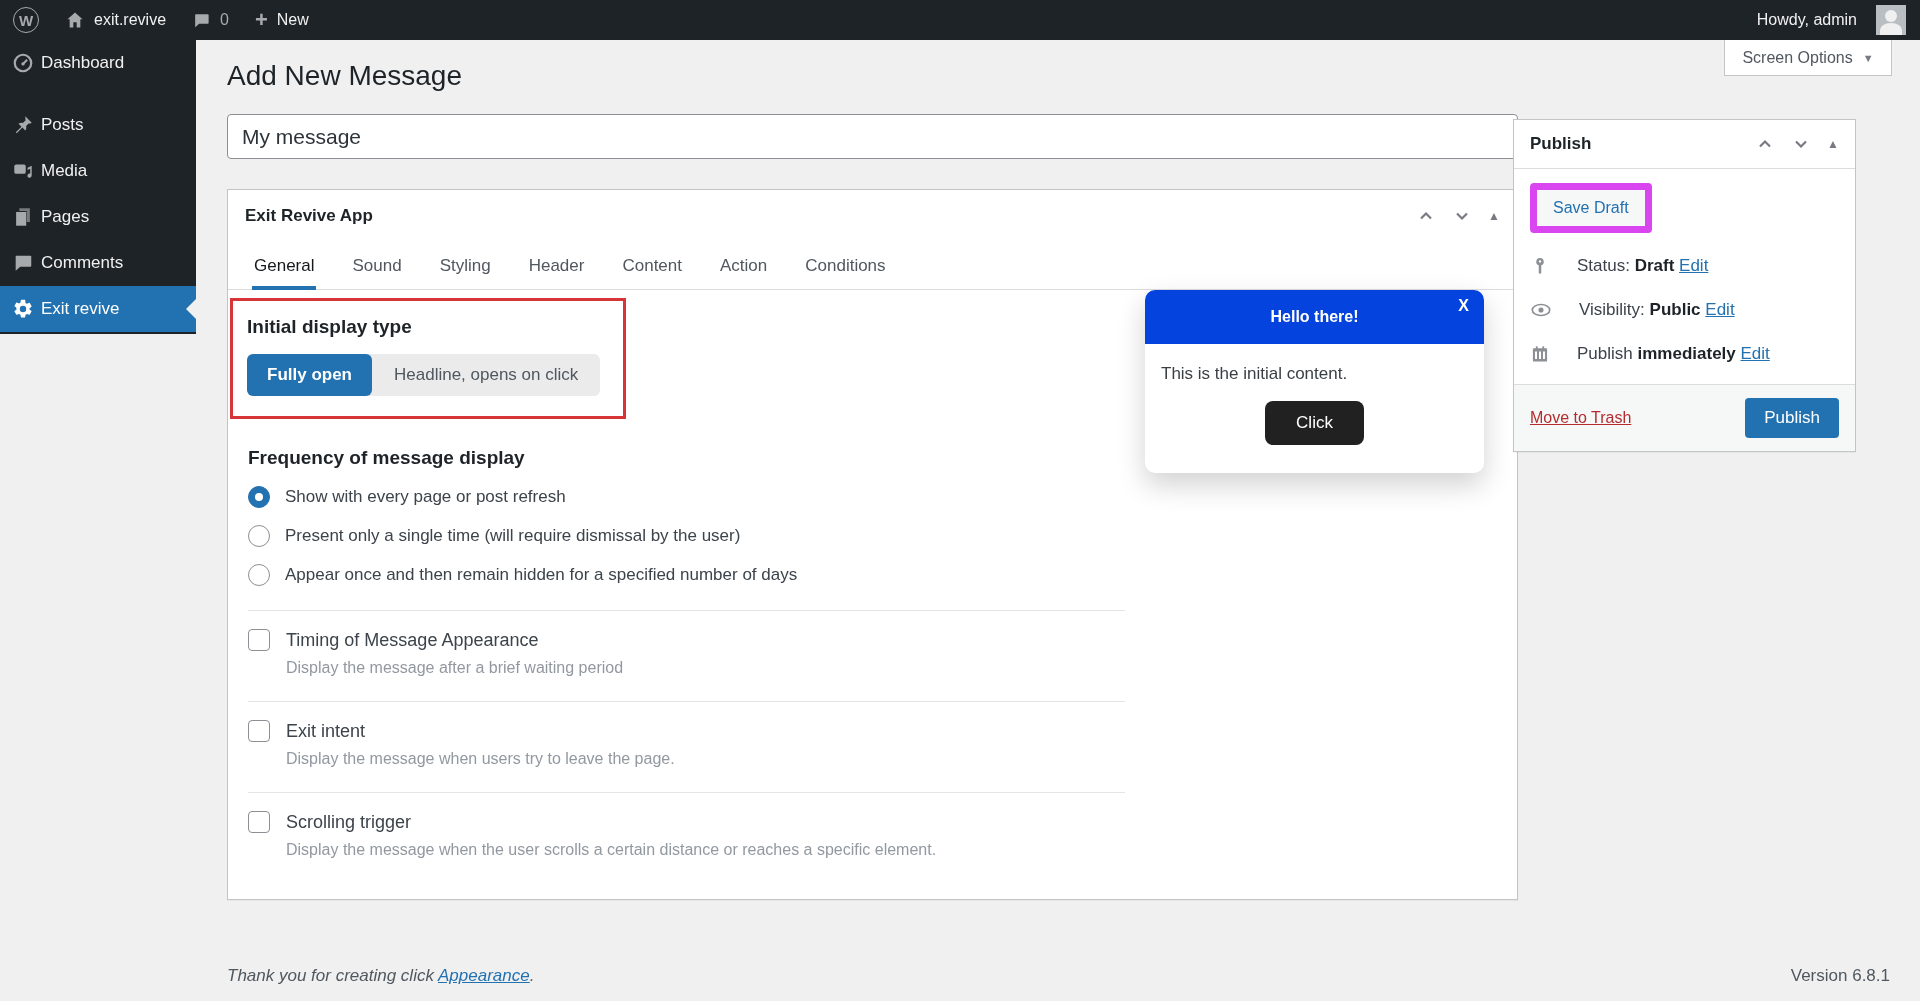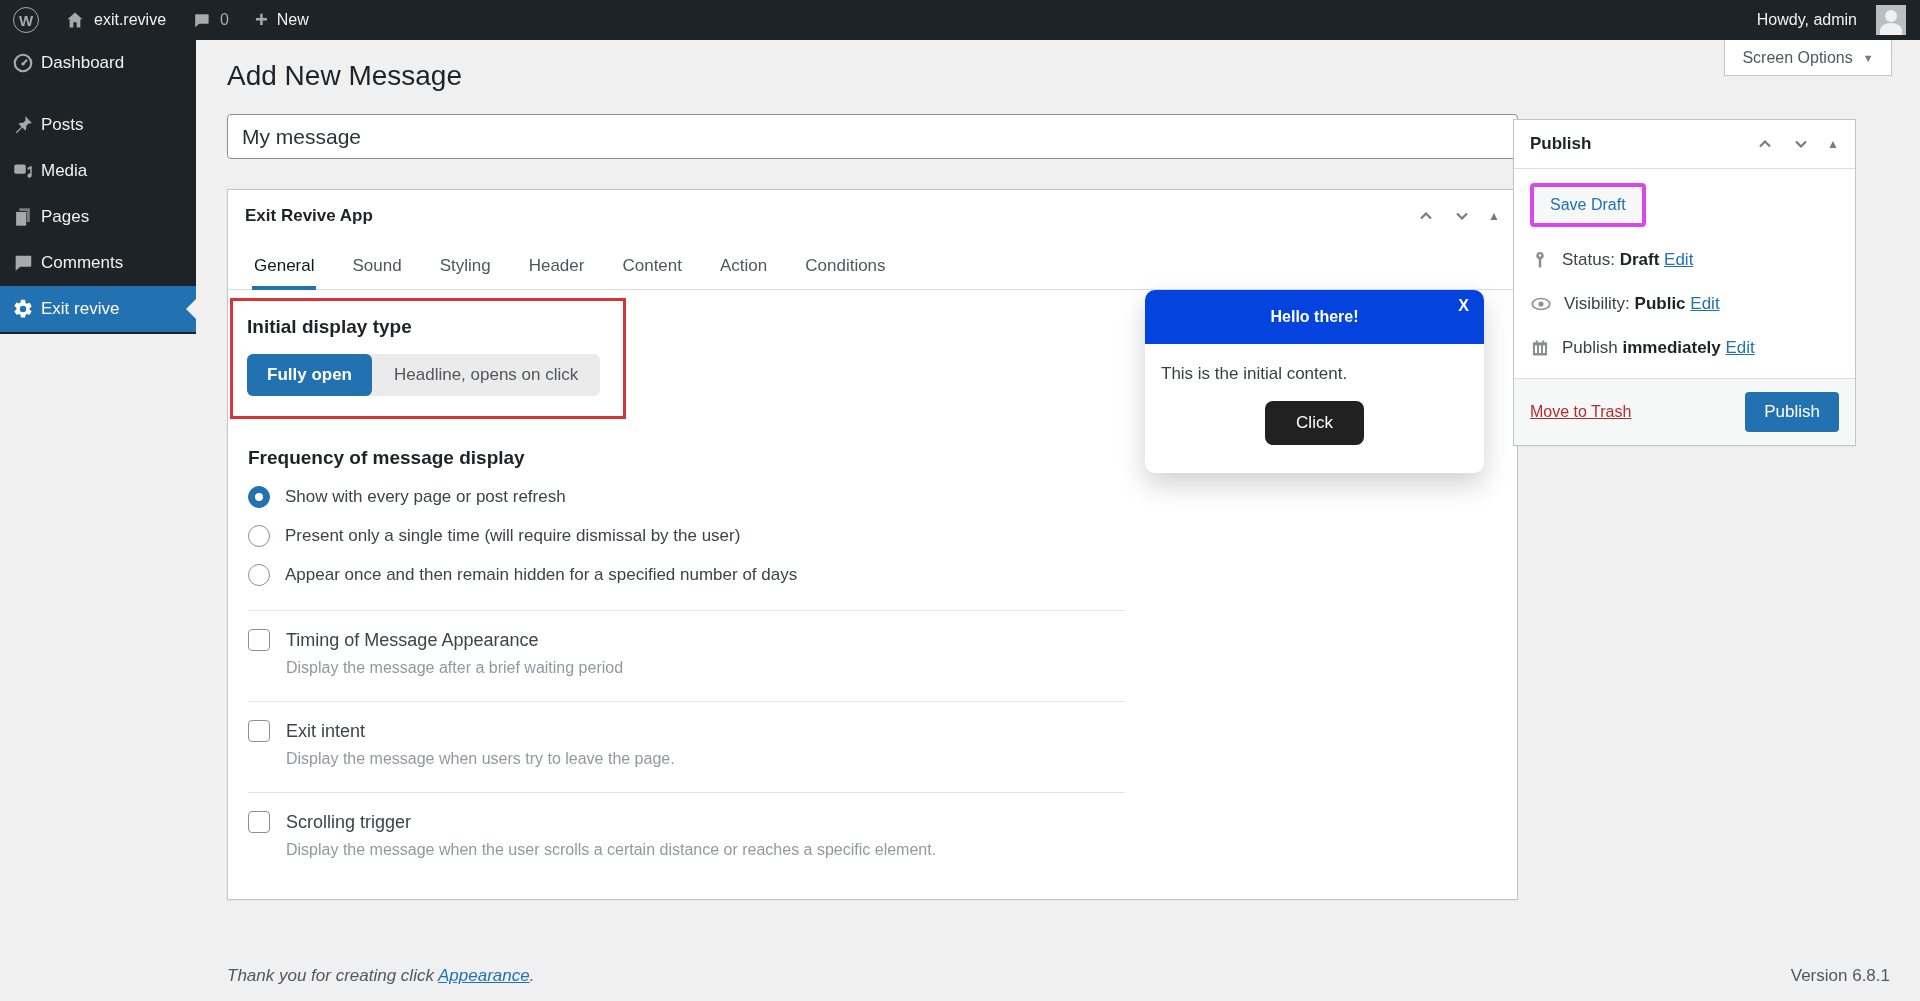--- a/index.html
+++ b/index.html
@@ -81,23 +81,23 @@
   .popup-text{font-size:17px;color:#3a3f44;}
   .popup-btn{display:block;margin:17px auto 0;background:#212121;color:#fff;font-size:17px;
     font-family:"Liberation Sans",sans-serif;padding:12px 31px;border-radius:8px;border:none;}
 
   
   #publish-box{position:absolute;left:1513px;top:119px;width:343px;background:#fff;border:1px solid #c3c4c7;
     box-shadow:0 1px 1px rgba(0,0,0,.04);box-sizing:border-box;}
   .pub-header{display:flex;align-items:center;justify-content:space-between;height:48px;padding:0 16px;border-bottom:1px solid #dcdcde;}
   .pub-title{font-size:17px;font-weight:700;color:#1d2327;}
   .pub-body{padding:14px 16px 20px;}
-  .save-draft{background:#f6f7f7;border:4px solid #d946ef;color:#2271b1;font-size:16px;
+  .save-draft{background:#f6f7f7;border:7px solid #d946ef;color:#2271b1;font-size:16px;
     font-family:"Liberation Sans",sans-serif;padding:9px 16px;border-radius:4px;}
-  .pub-row{display:flex;align-items:center;gap:12px;margin-top:23px;font-size:17px;color:#3c434a;}
+  .pub-row{display:flex;align-items:center;gap:27px;margin-top:23px;font-size:17px;color:#3c434a;}
   .pub-row svg{color:#8c8f94;flex:0 0 auto;}
   .pub-row b{color:#1d2327;}
   .edit-link{color:#2271b1;text-decoration:underline;}
   .pub-footer{display:flex;align-items:center;justify-content:space-between;background:#f6f7f7;
     border-top:1px solid #dcdcde;padding:13px 16px;}
   .trash-link{color:#b32d2e;text-decoration:underline;font-size:16px;}
   .publish-btn{background:#2271b1;color:#fff;border:none;border-radius:4px;font-size:17px;
     font-family:"Liberation Sans",sans-serif;padding:10px 19px;}
 
   

